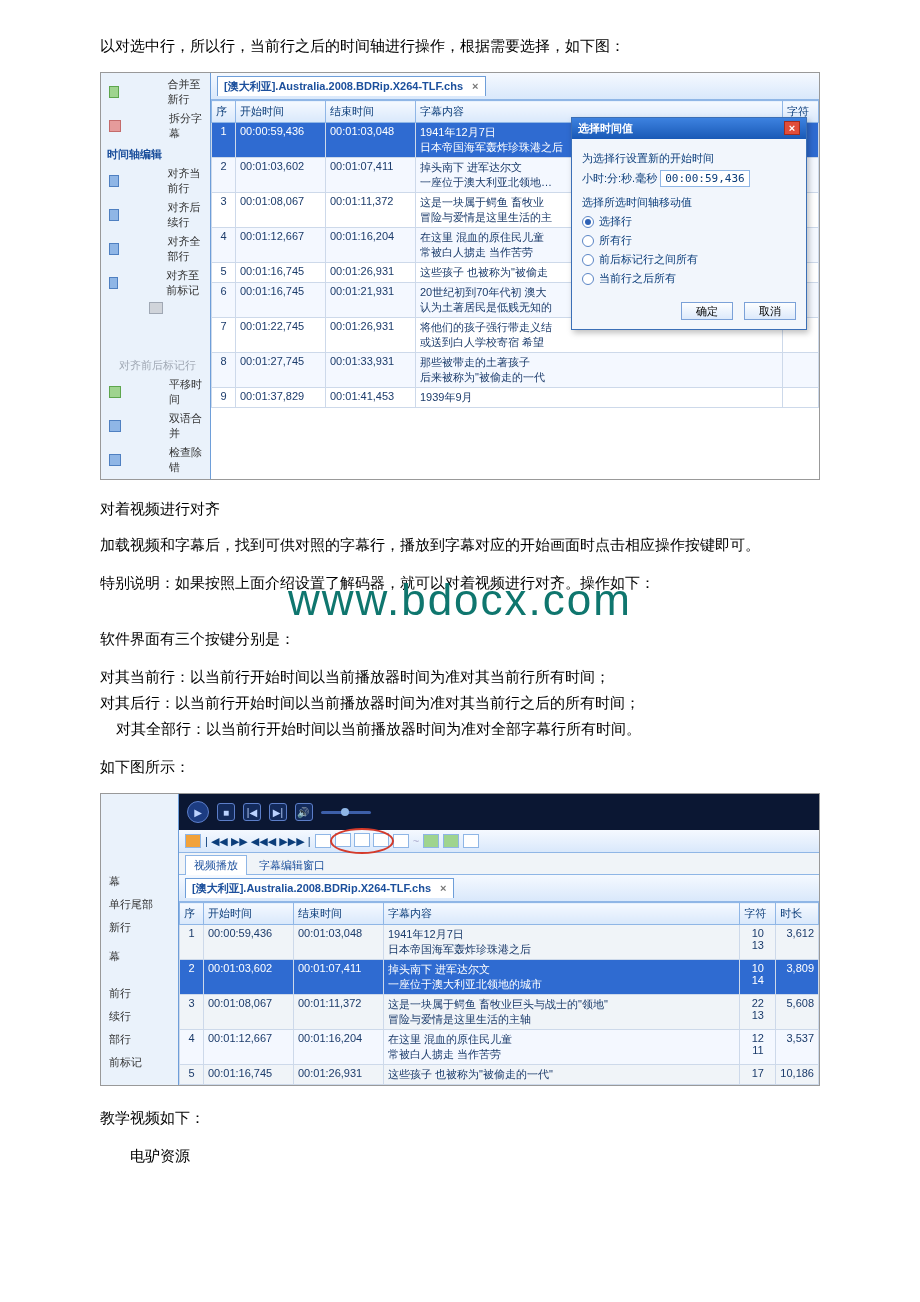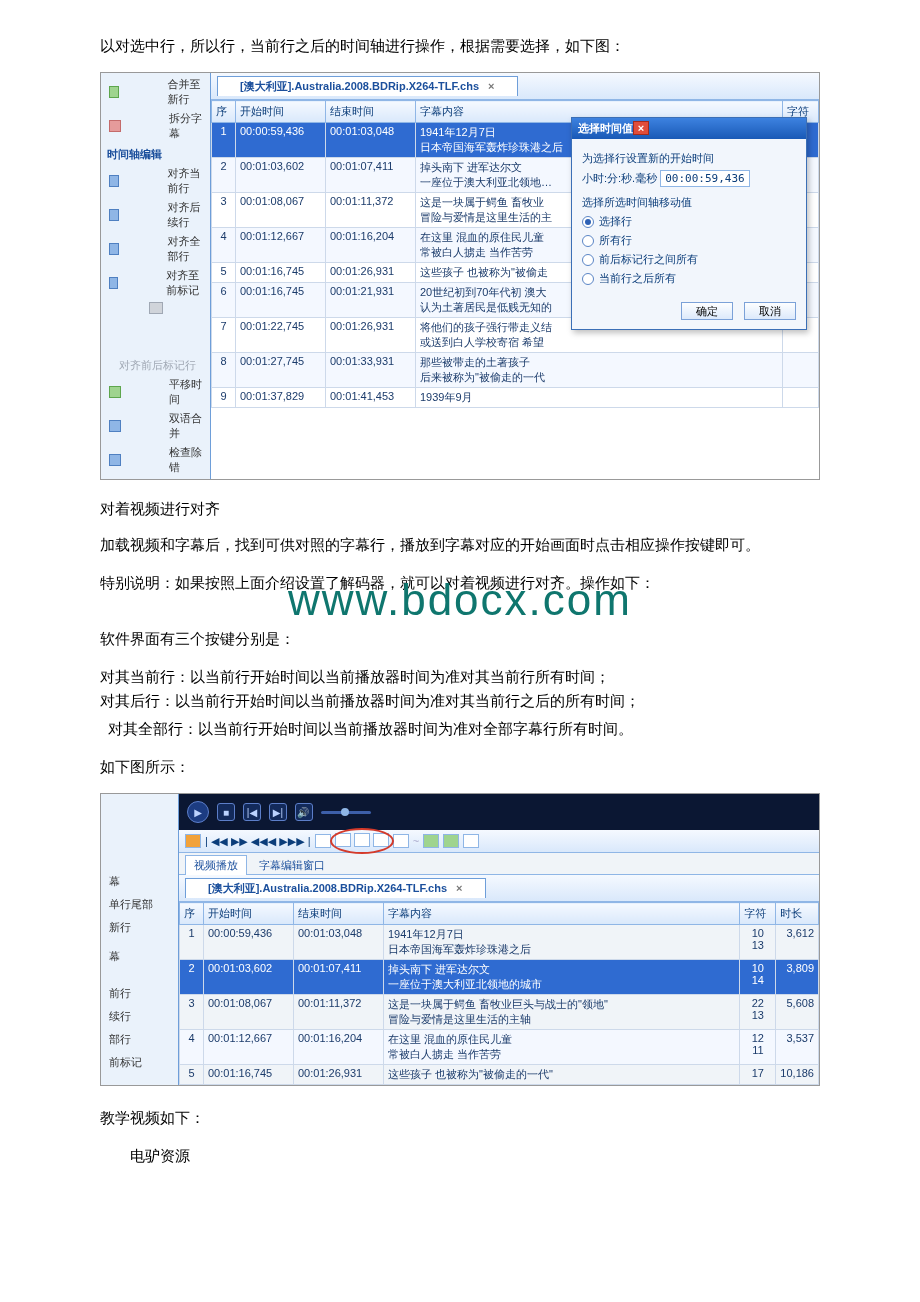--- a/index.html
+++ b/index.html
@@ -56,21 +56,21 @@
   .tabbar {
     background: linear-gradient(#f5f9ff, #d9e8fb);
     padding: 3px 6px;
     border-bottom: 1px solid #8fb6e6;
   }
   .tab {
     display: inline-block;
     background: #fff;
     border: 1px solid #6e9ed9;
     border-bottom: none;
-    padding: 2px 22px;
+    padding: 2px 6px;
     font-weight: bold;
     color: #1b4f9c;
     font-size: 11px;
   }
   .tab .x { margin-left: 6px; color: #777; }
   table.grid { width: 100%; border-collapse: collapse; font-size: 11px; }
   table.grid th {
     background: linear-gradient(#f5f9ff,#d9e8fb);
     border: 1px solid #8fb6e6;
     padding: 3px 4px;
@@ -97,21 +97,21 @@
     width: 236px;
     background: #f2f6fc;
     border: 1px solid #3b6fb6;
     box-shadow: 2px 3px 6px rgba(0,0,0,0.25);
     font-size: 11px;
   }
   .dlg-title {
     background: linear-gradient(#3d82e0,#1959b6);
     color: #fff;
     padding: 3px 6px;
-    display: flex; 
+    display: flex; justify-content: space-between;
     font-weight: bold;
   }
   .dlg-close {
     background: #e14d3a; color: #fff;
     width: 16px; height: 14px;
     text-align: center; line-height: 13px;
     border: 1px solid #a32b1d;
     cursor: pointer;
   }
   .dlg-body { padding: 8px 10px; color: #0b3d7a; }
@@ -380,22 +380,22 @@
   </div>
 
   <div class="heading">对着视频进行对齐</div>
   <div class="text-block">加载视频和字幕后，找到可供对照的字幕行，播放到字幕对应的开始画面时点击相应操作按键即可。</div>
   <div class="text-block">特别说明：如果按照上面介绍设置了解码器，就可以对着视频进行对齐。操作如下：</div>
 
   <div class="watermark">www.bdocx.com</div>
 
   <div class="text-block">软件界面有三个按键分别是：</div>
   <div class="text-block" style="margin:2px 0;">对其当前行：以当前行开始时间以当前播放器时间为准对其当前行所有时间；</div>
-  <div class="text-block" style="margin:0 0;font-family:Liberation Mono, monospace;">对其后行：以当前行开始时间以当前播放器时间为准对其当前行之后的所有时间；</div>
-  <div class="text-block" style="margin:2px 8px;">对其全部行：以当前行开始时间以当前播放器时间为准对全部字幕行所有时间。</div>
+  <div class="text-block" style="margin:0 0;">对其后行：以当前行开始时间以当前播放器时间为准对其当前行之后的所有时间；</div>
+  <div class="text-block" style="margin:2px 16px;">对其全部行：以当前行开始时间以当前播放器时间为准对全部字幕行所有时间。</div>
   <div class="text-block">如下图所示：</div>
 
   <div class="screenshot shot2">
     <div class="sidebar2">
       <div class="s2item">幕</div>
       <div class="s2item">单行尾部</div>
       <div class="s2item">新行</div>
       <div class="s2item" style="margin-top:6px;">幕</div>
       <div class="s2item" style="margin-top:14px;">前行</div>
       <div class="s2item">续行</div>

